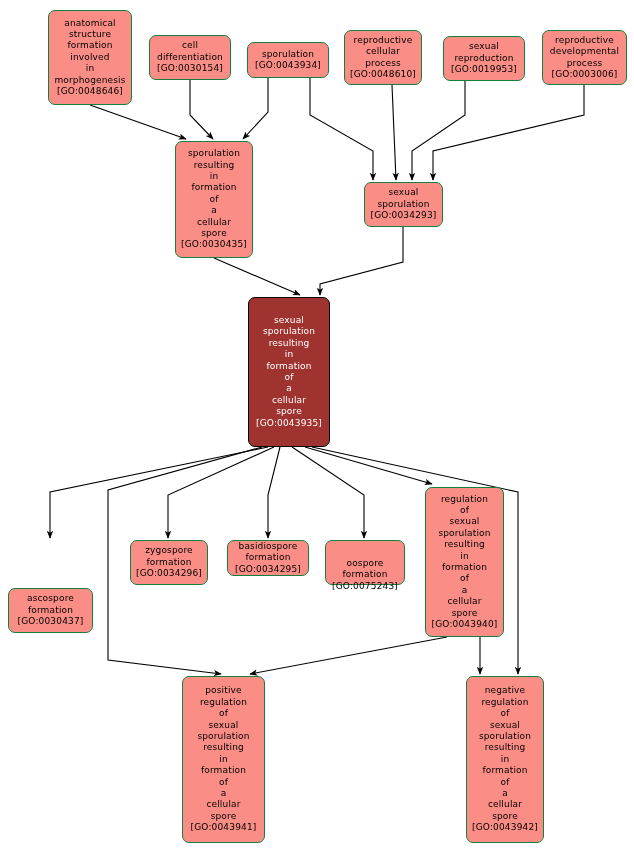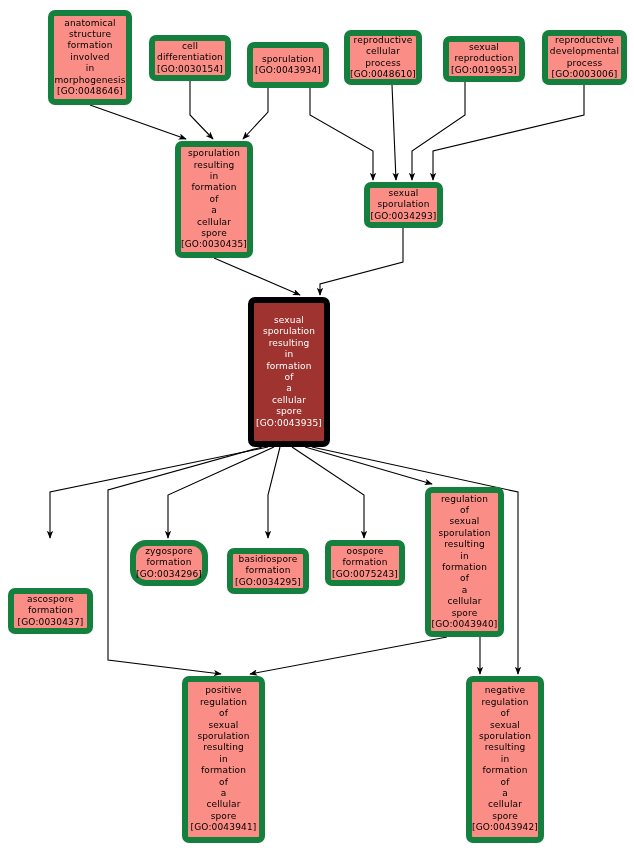--- a/index.html
+++ b/index.html
@@ -21,21 +21,21 @@
     position: absolute;
     left: 0;
     top: 0;
     width: 634px;
     height: 855px;
     pointer-events: none;
   }
   .go-node {
     position: absolute;
     box-sizing: border-box;
-    border: 6px solid #15803d;
+    border: 1px solid #15803d;
     border-radius: 7px;
     display: flex;
     flex-direction: column;
     align-items: center;
     justify-content: center;
     text-align: center;
     font-size: 9px;
     line-height: 11.4px;
     letter-spacing: 0.15px;
     color: #000000;
@@ -150,31 +150,31 @@
 a
 cellular
 spore</span>
         <span class="node-id">[GO:0043935]</span>
       </div>
       <div class="go-node" style="left: 8px; top: 540px; width: 85px; height: 45px; margin-top: 48px;">
         <span class="node-label">ascospore
 formation</span>
         <span class="node-id">[GO:0030437]</span>
       </div>
-      <div class="go-node" style="left: 130px; top: 540px; width: 78px; height: 45px; border-radius: 16px;">
+      <div class="go-node" style="left: 130px; top: 540px; width: 78px; height: 45px;">
         <span class="node-label">zygospore
 formation</span>
         <span class="node-id">[GO:0034296]</span>
       </div>
-      <div class="go-node" style="left: 227px; top: 540px; width: 82px; height: 28px; margin-top: 8px;">
+      <div class="go-node" style="left: 227px; top: 540px; width: 82px; height: 28px;">
         <span class="node-label">basidiospore
 formation</span>
         <span class="node-id">[GO:0034295]</span>
       </div>
-      <div class="go-node" style="left: 325px; top: 540px; width: 80px; height: 45px;">
+      <div class="go-node" style="left: 325px; top: 540px; width: 80px; height: 45px; justify-content: space-between;">
         <span class="node-label">oospore
 formation</span>
         <span class="node-id">[GO:0075243]</span>
       </div>
       <div class="go-node" style="left: 425px; top: 487px; width: 79px; height: 150px;">
         <span class="node-label">regulation
 of
 sexual
 sporulation
 resulting

